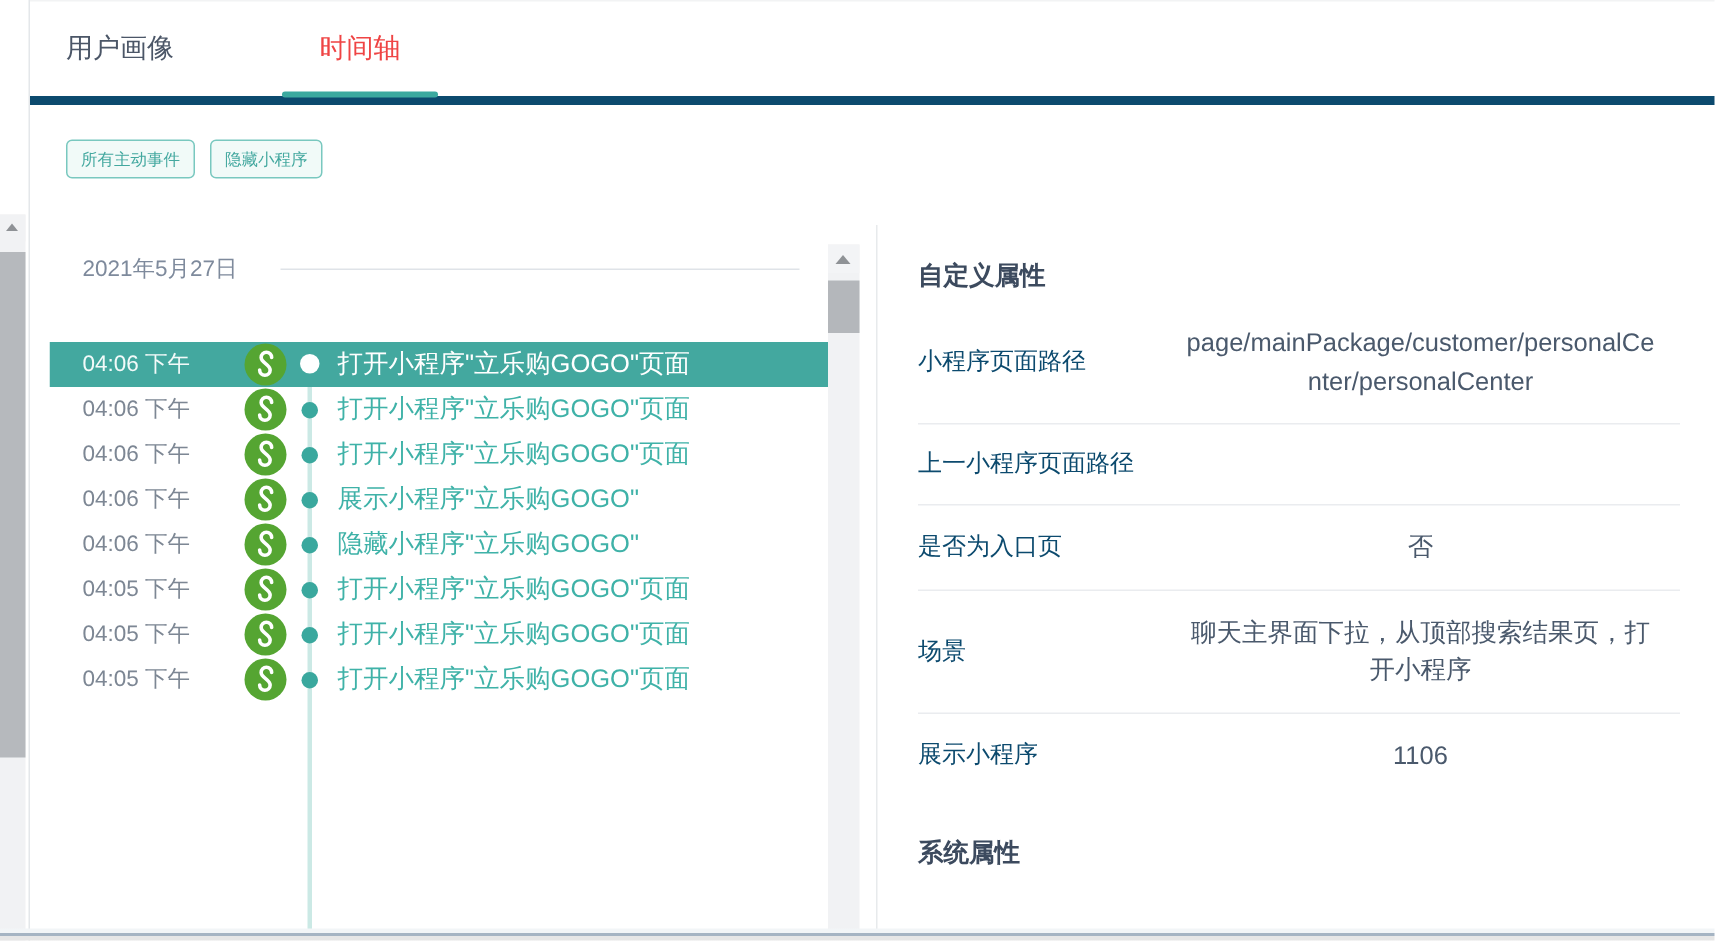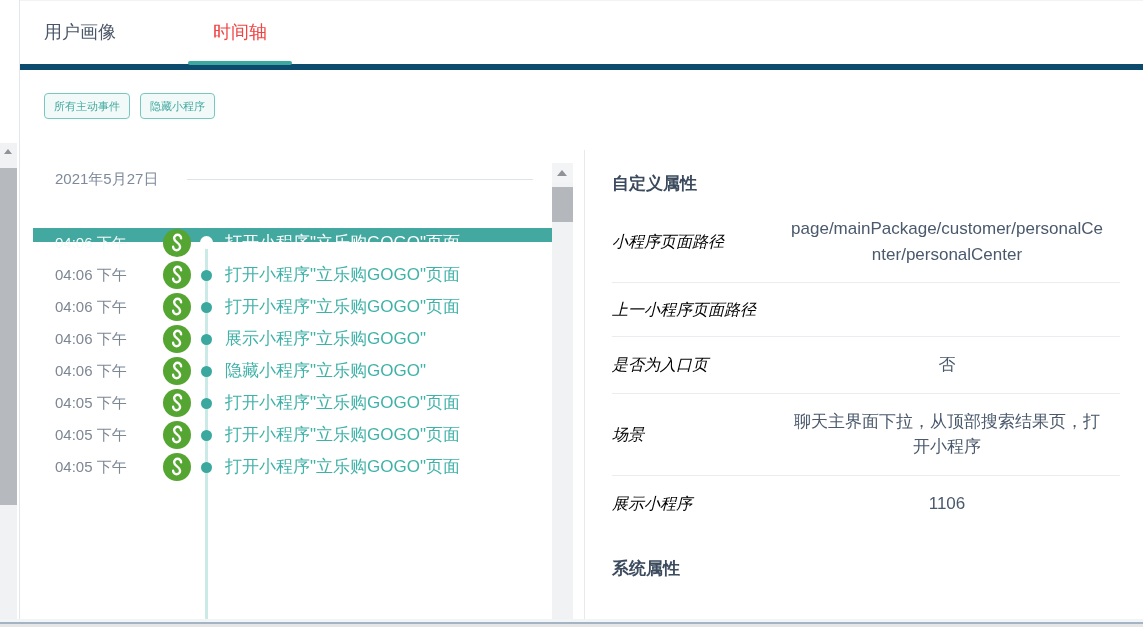--- a/index.html
+++ b/index.html
@@ -31,21 +31,21 @@
   .chip{display:inline-flex;align-items:center;height:24px;padding:0 9px;border:1px solid #79c8bf;border-radius:4px;
     background:#f1faf8;color:#43a89f;font-size:11px;cursor:pointer;white-space:nowrap;}
   
   .split{position:absolute;left:0;top:150px;width:1123px;height:470px;}
   
   .list{position:absolute;left:13px;top:0;width:519px;height:470px;overflow:hidden;}
   .date-row{position:absolute;left:22px;top:20px;font-size:15px;color:#7e8a9c;}
   .date-line{position:absolute;left:154px;top:29px;width:346px;height:1px;background:#dfe3e8;}
   .timeline-line{position:absolute;left:172px;top:93px;width:3px;height:377px;background:#cbe9e5;}
   .rows{position:absolute;left:0;top:78px;right:0;}
-  .event-row{position:relative;height:14px;margin-bottom:18px;cursor:pointer;}
+  .event-row{position:relative;height:30px;margin-bottom:0;cursor:pointer;}
   .event-row.selected{background:#43a89f;}
   .event-time{position:absolute;left:22px;top:0;line-height:30px;font-size:15px;color:#7d8794;}
   .event-row.selected .event-time{color:#f2faf9;}
   .event-icon{position:absolute;left:130px;top:1px;width:28px;height:28px;border-radius:50%;background:#55a532;
     display:flex;align-items:center;justify-content:center;}
   .event-dot{position:absolute;left:168px;top:10px;width:11px;height:11px;border-radius:50%;background:#3aa89e;}
   .event-row.selected .event-dot{left:167px;top:8px;width:13px;height:13px;background:#ffffff;}
   .event-label{position:absolute;left:192px;top:0;line-height:30px;font-size:17px;color:#3fb2a8;white-space:nowrap;}
   .event-row.selected .event-label{color:#ffffff;}
   
@@ -55,21 +55,21 @@
     border-left:5.5px solid transparent;border-right:5.5px solid transparent;border-bottom:6px solid #8f9296;}
   .inner-scroll-thumb{position:absolute;left:0;top:24px;width:21px;height:35px;background:#b4b7bb;}
   
   .divider-v{position:absolute;left:564px;top:0;width:1px;height:470px;background:#e7eaec;}
   
   .details{position:absolute;left:592px;top:0;width:508px;}
   .details-heading{padding-top:22px;font-size:17px;font-weight:bold;color:#3c4a5e;}
   .attr-rows{margin-top:6px;}
   .attr-row{display:flex;align-items:center;padding:15px 0;border-bottom:1px solid #eaecef;}
   .attr-row:last-child{border-bottom:none;}
-  .attr-label{width:175px;flex:0 0 175px;font-size:16px;color:#000000;line-height:1.45;font-style:italic;}
+  .attr-label{width:175px;flex:0 0 175px;font-size:16px;color:#0c4a6e;line-height:1.45;}
   .attr-value{flex:1;max-width:320px;font-size:17px;color:#4a596c;line-height:1.5;word-break:break-all;text-align:center;}
   .system-heading{margin-top:26px;font-size:17px;font-weight:bold;color:#3c4a5e;}
   
   .bottom-edge{position:absolute;left:0;top:619px;width:1143px;height:8px;
     background:linear-gradient(to bottom,#f2f5f7 0 3px,#a5b4c3 3px 5px,#e6e6e6 5px 8px);}
 </style>
 </head>
 <body>
 
 <div class="left-strip">

